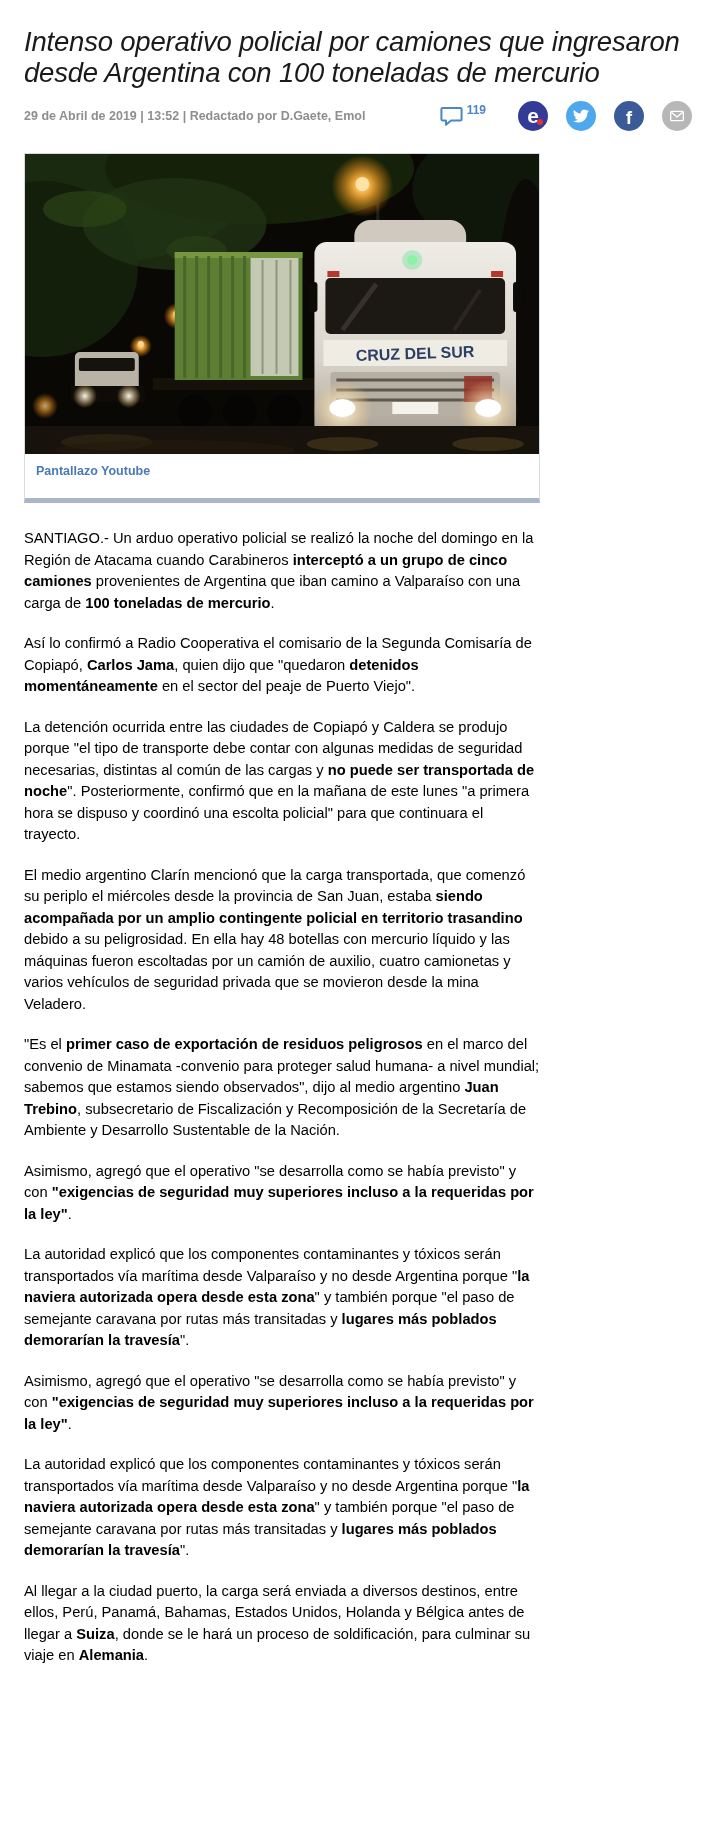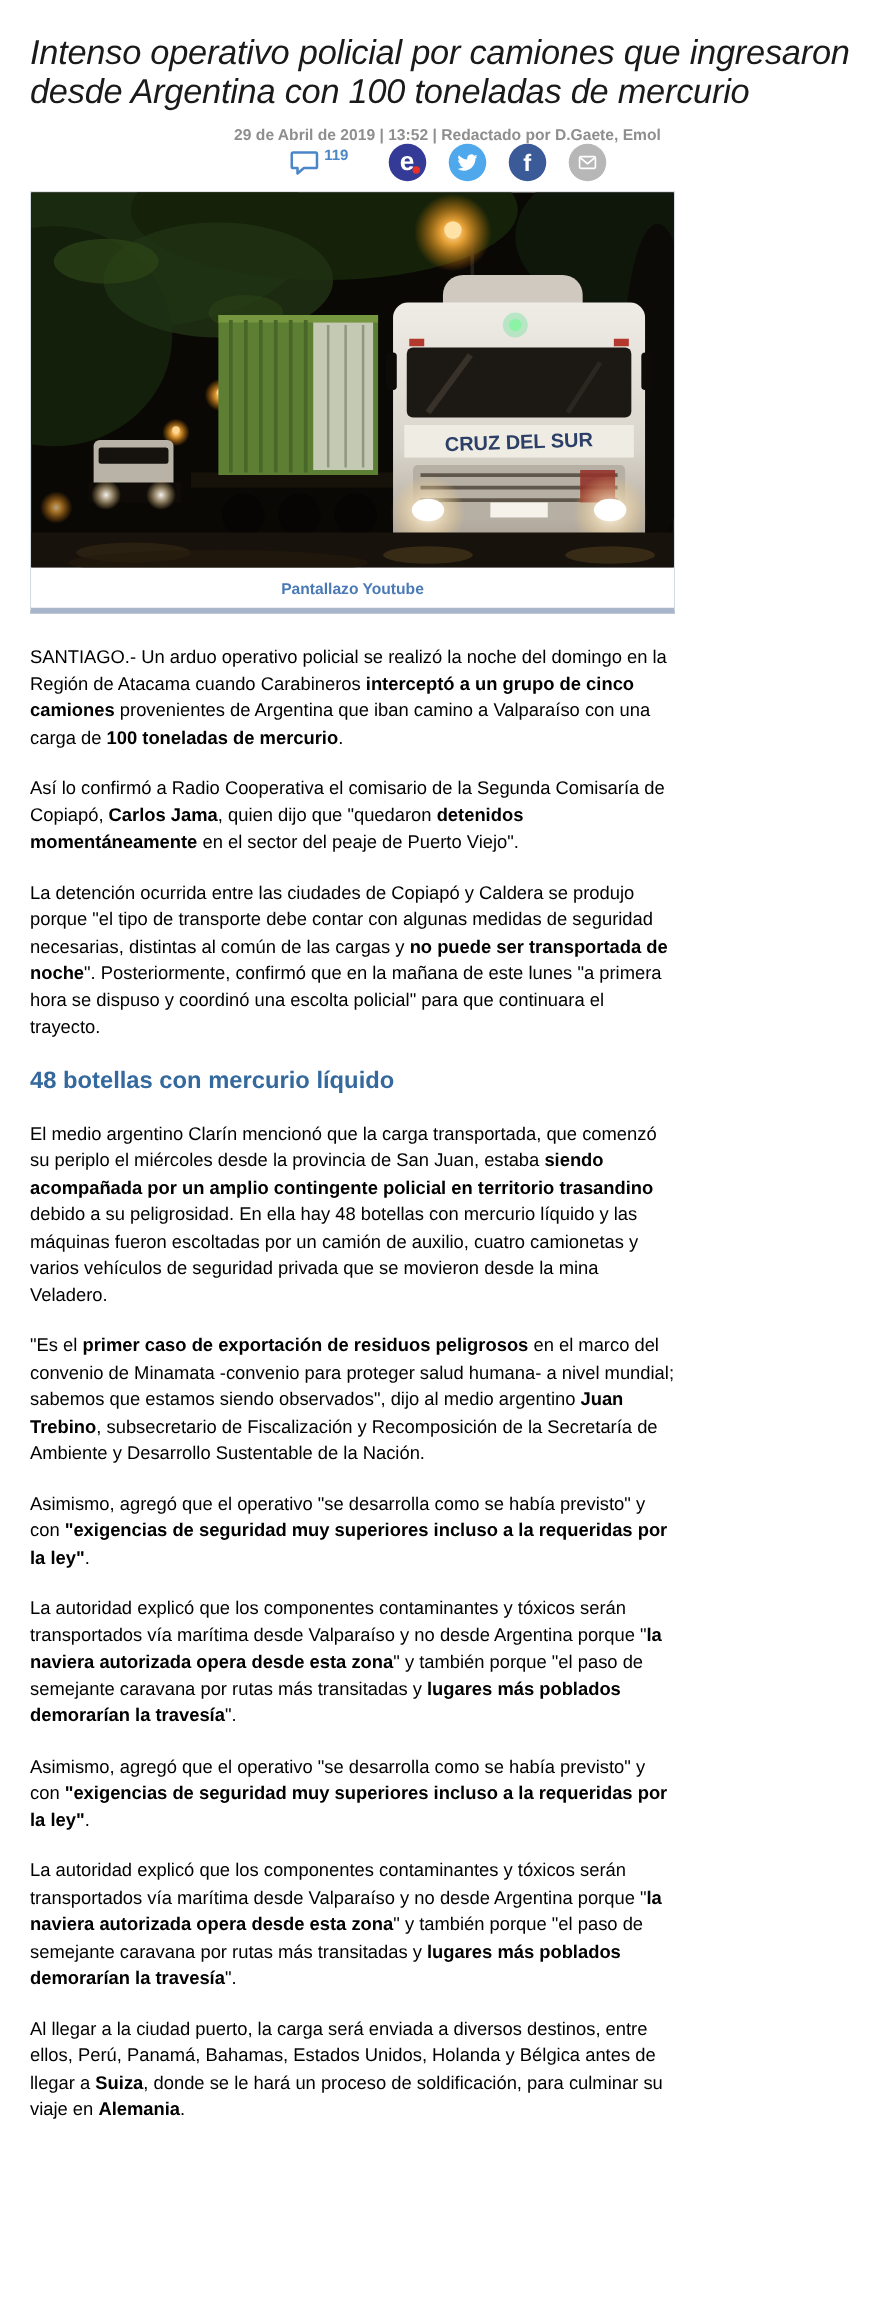--- a/index.html
+++ b/index.html
@@ -14,21 +14,21 @@
   
   h1.title{
     margin:0;font-size:27.5px;line-height:31px;font-weight:400;
     color:#1a1a1a;letter-spacing:-0.2px;font-style:italic;
   }
   p.lead{
     margin:13px 0 0 0;font-size:16.5px;line-height:25px;
     color:#333;font-weight:400;
   }
   .meta-row{
-    margin-top:13px;display:flex;align-items:center;justify-content:space-between;height:30px;flex-direction:column;
+    margin-top:13px;display:flex;align-items:center;justify-content:space-between;height:30px;
   }
   .byline{font-size:12.5px;font-weight:bold;color:#8e8e8e;}
   .share-row{display:flex;align-items:center;gap:18px;}
   .comments{display:flex;align-items:flex-start;text-decoration:none;margin-right:14px;}
   .comments svg{width:25px;height:22px;display:block;}
   .comments .count{font-size:12px;font-weight:bold;color:#4a86c8;margin-left:3px;margin-top:-2px;}
   .sicon{
     width:30px;height:30px;border-radius:50%;display:flex;align-items:center;justify-content:center;
     text-decoration:none;position:relative;flex:0 0 auto;
   }
@@ -41,21 +41,21 @@
   .f-glyph{color:#fff;font-size:19px;font-weight:bold;line-height:1;margin-top:2px;}
   .sicon svg{width:16px;height:16px;display:block;}
   
   figure.photo-figure{
     margin:22px 0 0 0;width:516px;box-sizing:border-box;
     border:1px solid #d6dbe2;border-bottom:5px solid #a9b6c9;background:#fff;
   }
   .photo{width:514px;height:300px;display:block;background:#0a0805;}
   .photo svg{display:block;}
   figcaption{
-    padding:10px 11px 8px;text-align:center;
+    padding:10px 11px 20px;text-align:left;
     color:#4a7ab5;font-size:12.5px;font-weight:bold;background:#fff;
   }
   
   .body{margin-top:25px;width:516px;color:#000;}
   .body p{margin:0 0 19px 0;font-size:14.7px;line-height:21.5px;}
   .body strong{font-weight:bold;}
   .body h2{
     margin:7px 0 21px 0;font-size:19px;line-height:24px;font-weight:bold;color:#34699e;
   }
 </style>
@@ -212,21 +212,20 @@
         <ellipse cx="150" cy="296" rx="120" ry="10" fill="#241a0d" opacity="0.6"></ellipse>
       </svg>
     </div>
     <figcaption>Pantallazo Youtube</figcaption>
   </figure>
 
   <div class="body">
       <p><span>SANTIAGO.- Un arduo operativo policial se realizó la noche del domingo en la Región de Atacama cuando Carabineros </span><strong>interceptó a un grupo de cinco camiones</strong><span> provenientes de Argentina que iban camino a Valparaíso con una carga de </span><strong>100 toneladas de mercurio</strong><span>.</span></p>
       <p><span>Así lo confirmó a Radio Cooperativa el comisario de la Segunda Comisaría de Copiapó, </span><strong>Carlos Jama</strong><span>, quien dijo que "quedaron </span><strong>detenidos momentáneamente</strong><span> en el sector del peaje de Puerto Viejo".</span></p>
       <p><span>La detención ocurrida entre las ciudades de Copiapó y Caldera se produjo porque "el tipo de transporte debe contar con algunas medidas de seguridad necesarias, distintas al común de las cargas y </span><strong>no puede ser transportada de noche</strong><span>". Posteriormente, confirmó que en la mañana de este lunes "a primera hora se dispuso y coordinó una escolta policial" para que continuara el trayecto.</span></p>
-      <h2><span>48 botellas con mercurio líquido</span></h2>
       <p><span>El medio argentino Clarín mencionó que la carga transportada, que comenzó su periplo el miércoles desde la provincia de San Juan, estaba </span><strong>siendo acompañada por un amplio contingente policial en territorio trasandino</strong><span> debido a su peligrosidad. En ella hay 48 botellas con mercurio líquido y las máquinas fueron escoltadas por un camión de auxilio, cuatro camionetas y varios vehículos de seguridad privada que se movieron desde la mina Veladero.</span></p>
       <p><span>"Es el </span><strong>primer caso de exportación de residuos peligrosos</strong><span> en el marco del convenio de Minamata -convenio para proteger salud humana- a nivel mundial; sabemos que estamos siendo observados", dijo al medio argentino </span><strong>Juan Trebino</strong><span>, subsecretario de Fiscalización y Recomposición de la Secretaría de Ambiente y Desarrollo Sustentable de la Nación.</span></p>
       <p><span>Asimismo, agregó que el operativo "se desarrolla como se había previsto" y con </span><strong>"exigencias de seguridad muy superiores incluso a la requeridas por la ley"</strong><span>.</span></p>
       <p><span>La autoridad explicó que los componentes contaminantes y tóxicos serán transportados vía marítima desde Valparaíso y no desde Argentina porque "</span><strong>la naviera autorizada opera desde esta zona</strong><span>" y también porque "el paso de semejante caravana por rutas más transitadas y </span><strong>lugares más poblados demorarían la travesía</strong><span>".</span></p>
       <p><span>Asimismo, agregó que el operativo "se desarrolla como se había previsto" y con </span><strong>"exigencias de seguridad muy superiores incluso a la requeridas por la ley"</strong><span>.</span></p>
       <p><span>La autoridad explicó que los componentes contaminantes y tóxicos serán transportados vía marítima desde Valparaíso y no desde Argentina porque "</span><strong>la naviera autorizada opera desde esta zona</strong><span>" y también porque "el paso de semejante caravana por rutas más transitadas y </span><strong>lugares más poblados demorarían la travesía</strong><span>".</span></p>
       <p><span>Al llegar a la ciudad puerto, la carga será enviada a diversos destinos, entre ellos, Perú, Panamá, Bahamas, Estados Unidos, Holanda y Bélgica antes de llegar a </span><strong>Suiza</strong><span>, donde se le hará un proceso de soldificación, para culminar su viaje en </span><strong>Alemania</strong><span>.</span></p>
     </div>
 
 </div>

